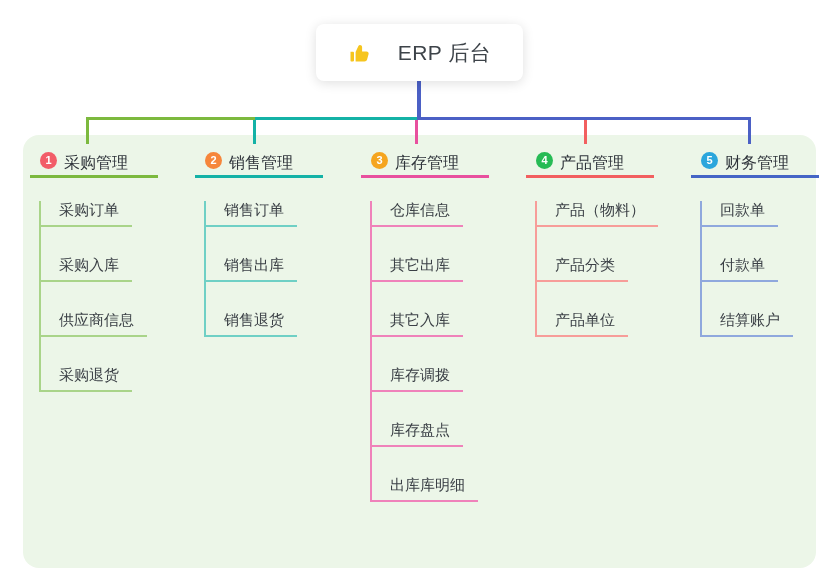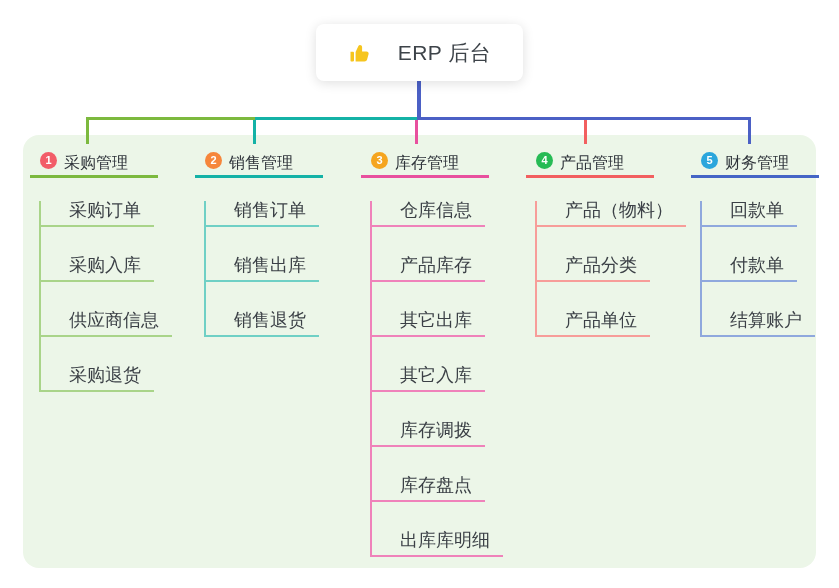--- a/index.html
+++ b/index.html
@@ -53,23 +53,23 @@
   .badge-1{background:#f25d68;}
   .badge-2{background:#f6863b;}
   .badge-3{background:#f5a51f;}
   .badge-4{background:#27bb55;}
   .badge-5{background:#2ba6dc;}
   .branch-title{font-size:16px;font-weight:500;color:#2e333a;white-space:nowrap;margin-top:6px;}
   .children{margin-left:9px;border-left:2px solid var(--child);width:max-content;}
   .child{
     width:max-content;
     border-bottom:2px solid var(--child);
-    padding:0 13px 6px 28px;
+    padding:0 13px 6px 18px;
     margin-top:29px;
-    font-size:18px;color:#3b4046;line-height:18px;white-space:nowrap;
+    font-size:15px;color:#3b4046;line-height:18px;white-space:nowrap;
     cursor:pointer;
   }
   .child:first-child{margin-top:23px;}
 </style>
 </head>
 <body>
 
 <div class="panel"></div>
 
 <div class="line root-drop"></div>
@@ -117,21 +117,20 @@
   </div>
 </div>
 
 <div class="branch b3">
   <div class="branch-header">
     <span class="badge badge-3">3</span>
     <span class="branch-title">库存管理</span>
   </div>
   <div class="children">
     <div class="child">仓库信息</div>
-    <div class="child">产品库存</div>
     <div class="child">其它出库</div>
     <div class="child">其它入库</div>
     <div class="child">库存调拨</div>
     <div class="child">库存盘点</div>
     <div class="child">出库库明细</div>
   </div>
 </div>
 
 <div class="branch b4">
   <div class="branch-header">

